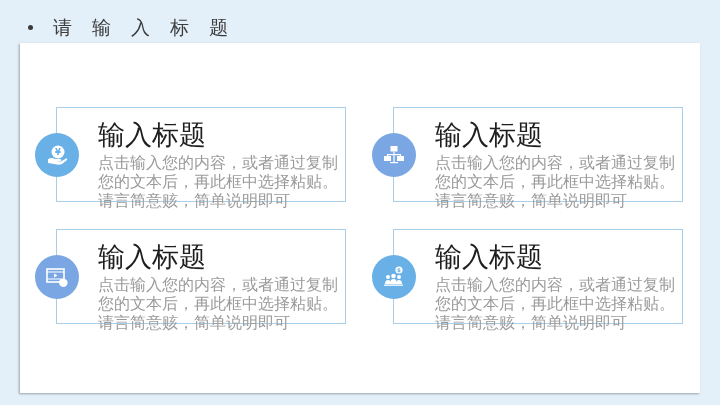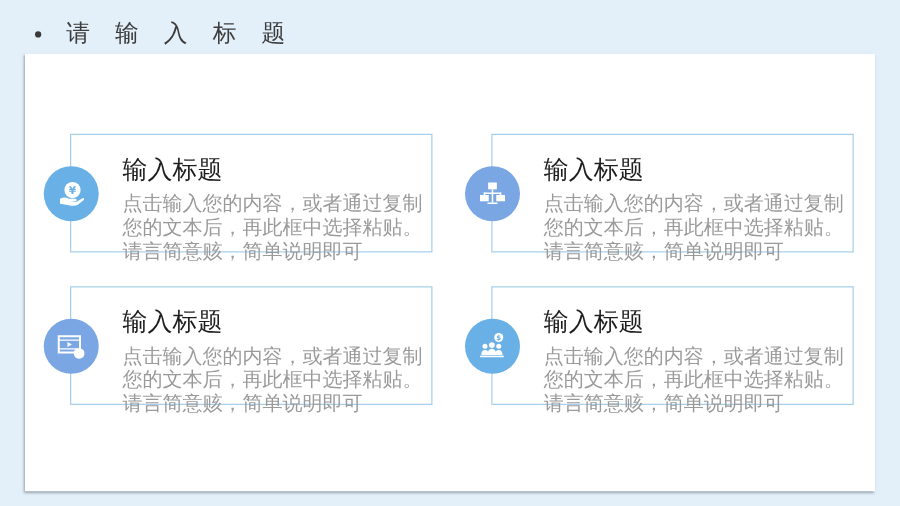--- a/index.html
+++ b/index.html
@@ -67,21 +67,21 @@
       justify-content: center;
     }
     .icon-circle svg {
       width: 26px;
       height: 26px;
     }
     .card-title {
       position: absolute;
       left: 41px;
       top: 14px;
-      font-size: 20px;
+      font-size: 27px;
       color: #1E1E1E;
       line-height: 26px;
       white-space: nowrap;
     }
     .card-desc {
       position: absolute;
       left: 41px;
       top: 45px;
       width: 240px;
       font-size: 16px;

